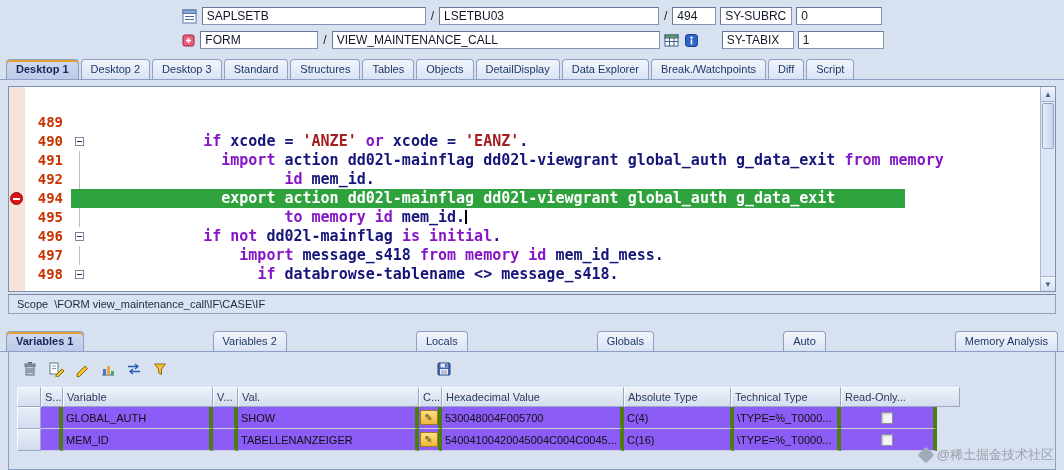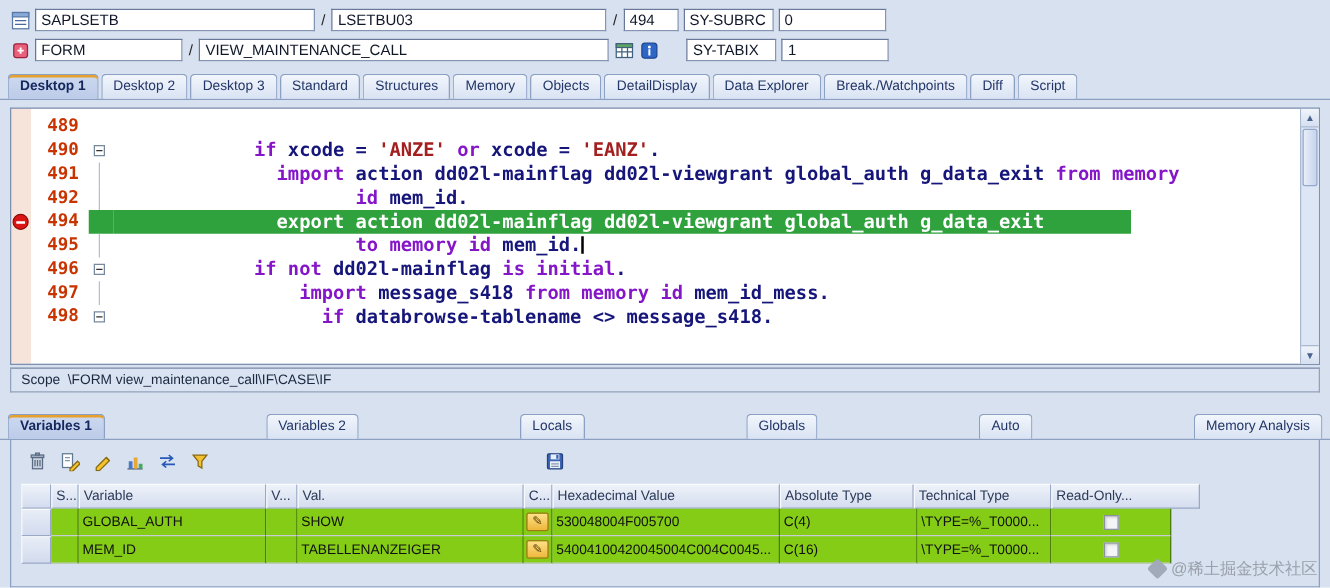--- a/index.html
+++ b/index.html
@@ -5,21 +5,21 @@
   * { margin:0; padding:0; box-sizing:border-box; }
   html,body { width:1064px; height:470px; overflow:hidden; }
   .screen {
     position:relative; width:1064px; height:470px;
     background:#d7e1ef; color:#18202e;
     font-family:"Liberation Sans",sans-serif; font-size:11px;
     display:flex; flex-direction:column;
   }
   
   .hdr { padding:6px 8px 2px; flex:none; }
-  .hrow { display:flex; align-items:center; height:20px; margin-bottom:4px; gap:4px; }
+  .hrow { display:flex; align-items:center; height:20px; margin-bottom:4px; gap:4px;justify-content:center; }
   .fld {
     height:18px; border:1px solid #8494b4; border-top-color:#68789a; border-left-color:#68789a;
     background:#fff; font:12px "Liberation Sans",sans-serif; padding:0 4px; color:#101828;
   }
   .sep { font:12px "Liberation Sans",sans-serif; color:#222; padding:0 1px; }
   .icon16 { width:16px; height:16px; flex:none; display:inline-flex; align-items:center; justify-content:center; }
   .spacer14 { width:14px; flex:none; }
   
   .tabstrip { display:flex; align-items:flex-end; padding:0 6px; height:24px; gap:2px;
     border-bottom:1px solid #8ca0c4; flex:none; }
@@ -30,21 +30,21 @@
     color:#223668; white-space:nowrap; font-size:11px; cursor:default;
   }
   .tab.active { background:linear-gradient(#cdd9ef,#bccbe9); font-weight:bold; color:#14265c;
     box-shadow:inset 0 2px 0 #e8a02c; }
   
   .editor {
     margin:6px 8px 0; height:206px; flex:none; position:relative; overflow:hidden;
     border:1px solid #7e90b0;
     background:linear-gradient(90deg,#f6e4db 0,#f6e4db 16px,#ffffff 16px);
   }
-  .code-rows { padding-top:5px; }
+  .code-rows { padding-top:5px;margin-top:21px; }
   .code-row { display:flex; height:19px; line-height:19px;
     font-family:"DejaVu Sans Mono",monospace; font-size:15px; font-weight:bold; }
   .bp-cell { width:16px; flex:none; position:relative; }
   .bp-icon { position:absolute; left:1px; top:3px; width:13px; height:13px;
     background:#dd1414; border:1px solid #8c0c0c; border-radius:50%; }
   .bp-icon::after { content:""; position:absolute; left:2px; top:4.5px; width:7px; height:2.5px; background:#fff; }
   .num-cell { width:46px; flex:none; text-align:right; padding-right:8px;
     color:#c83400; font-size:14px; }
   .fold-cell { width:20px; flex:none; position:relative; }
   .fold-cell.has-line::before { content:""; position:absolute; left:8px; top:0; bottom:0; width:1px;
@@ -80,21 +80,21 @@
   .tbtn { width:22px; height:20px; display:flex; align-items:center; justify-content:center;
     border:1px solid transparent; border-radius:2px; }
   .tbtn.save { margin-left:258px; }
   
   .vtable { margin:3px 0 0 8px; }
   .t-head { display:flex; height:20px; }
   .th { flex:none; background:linear-gradient(#eef2f9,#d4ddef);
     border:1px solid; border-color:#f8fafd #9aa8c6 #9aa8c6 #f8fafd;
     font-size:11px; color:#2a3a58; padding:3px 3px 0; white-space:nowrap; overflow:hidden; }
   .t-row { display:flex; height:22px; }
-  .td { flex:none; background:#84cc16; border-right:1px solid #4d7c0f; border-bottom:1px solid #c8ccd8;
+  .td { flex:none; background:#8b5cf6; border-right:4px solid #4d7c0f; border-bottom:1px solid #c8ccd8;
     padding:5px 3px 0; white-space:nowrap; overflow:hidden; font-size:11px; color:#101010; }
   .td.sel { background:linear-gradient(#e8edf6,#d2dbee);
     border:1px solid; border-color:#f8fafd #9aa8c6 #9aa8c6 #f8fafd; }
   .td.center { display:flex; align-items:center; justify-content:center; padding:0; }
   .pencil-btn { width:18px; height:15px; background:linear-gradient(#ffe08a,#edb73a);
     border:1px solid #a07c14; border-radius:2px; font-size:10px; line-height:13px;
     text-align:center; color:#5c4404; }
   .cbox { width:12px; height:12px; border:1px solid #8a92a2; background:#f4f5f7;
     box-shadow:inset 1px 1px 2px rgba(0,0,0,.18); }
   
@@ -156,21 +156,21 @@
       <input class="fld" style="width: 86px;" readonly="" value="1">
     </div>
   </div>
 
   <div class="tabstrip" id="desktop-tabs">
       <div class="tab active">Desktop 1</div>
       <div class="tab">Desktop 2</div>
       <div class="tab">Desktop 3</div>
       <div class="tab">Standard</div>
       <div class="tab">Structures</div>
-      <div class="tab">Memory</div>
+      <div class="tab">Tables</div>
       <div class="tab">Objects</div>
       <div class="tab">DetailDisplay</div>
       <div class="tab">Data Explorer</div>
       <div class="tab">Break./Watchpoints</div>
       <div class="tab">Diff</div>
       <div class="tab">Script</div>
     </div>
 
   <div class="editor">
     <div class="code-rows" id="code-rows">

